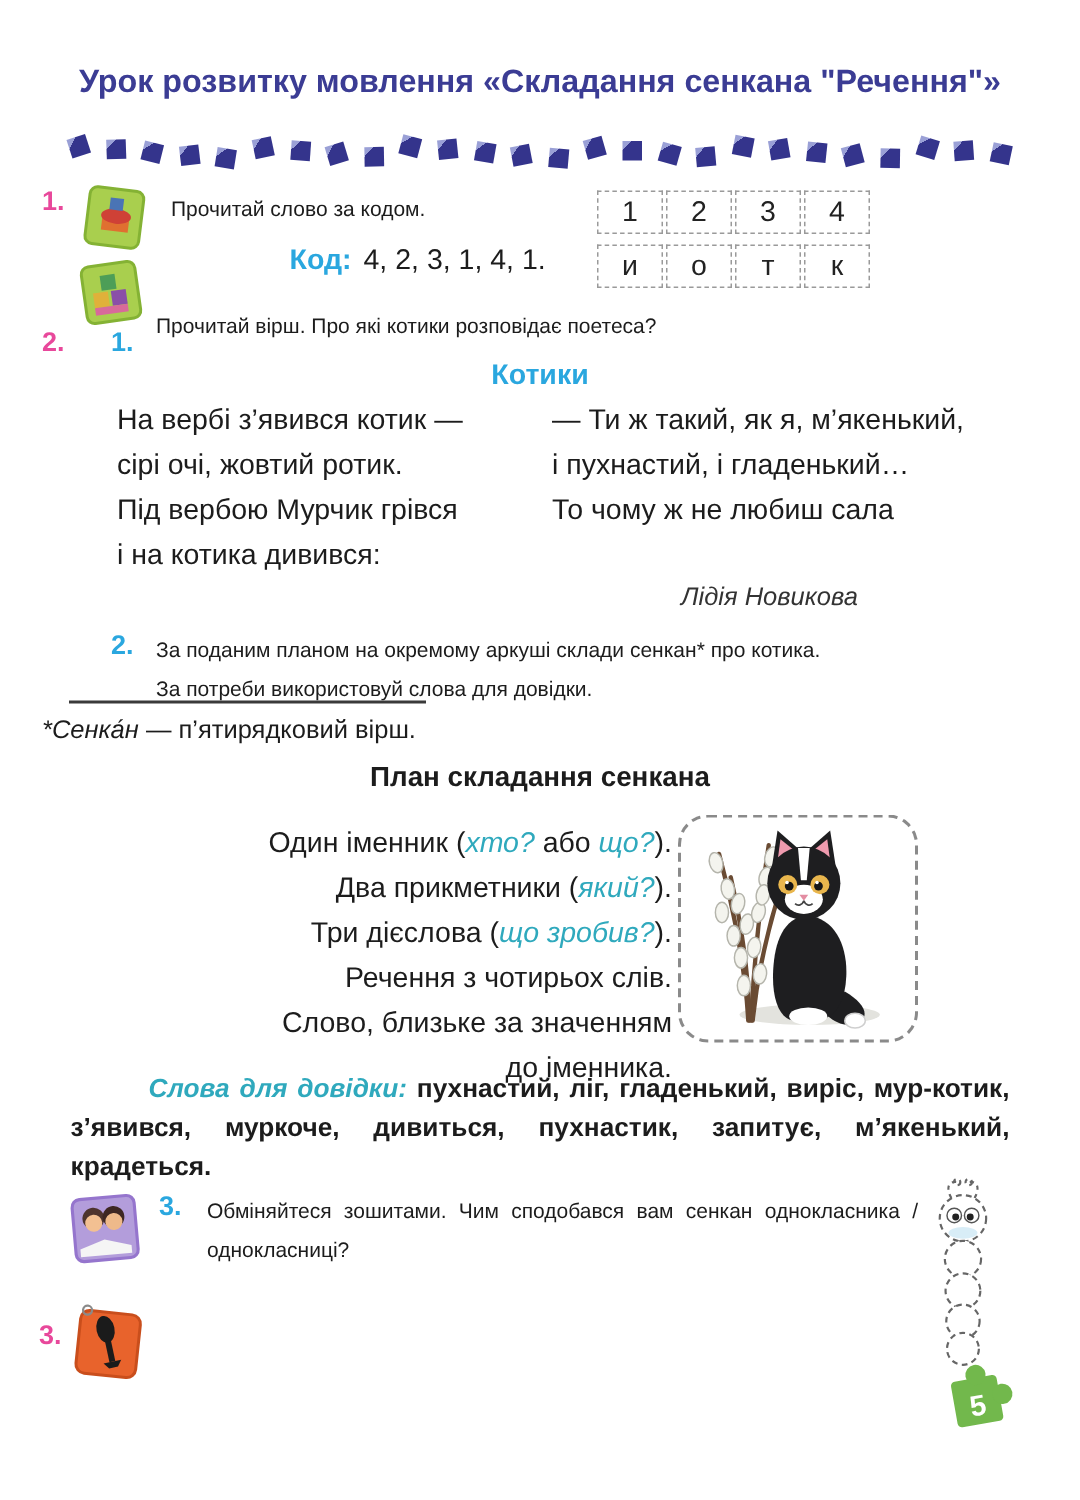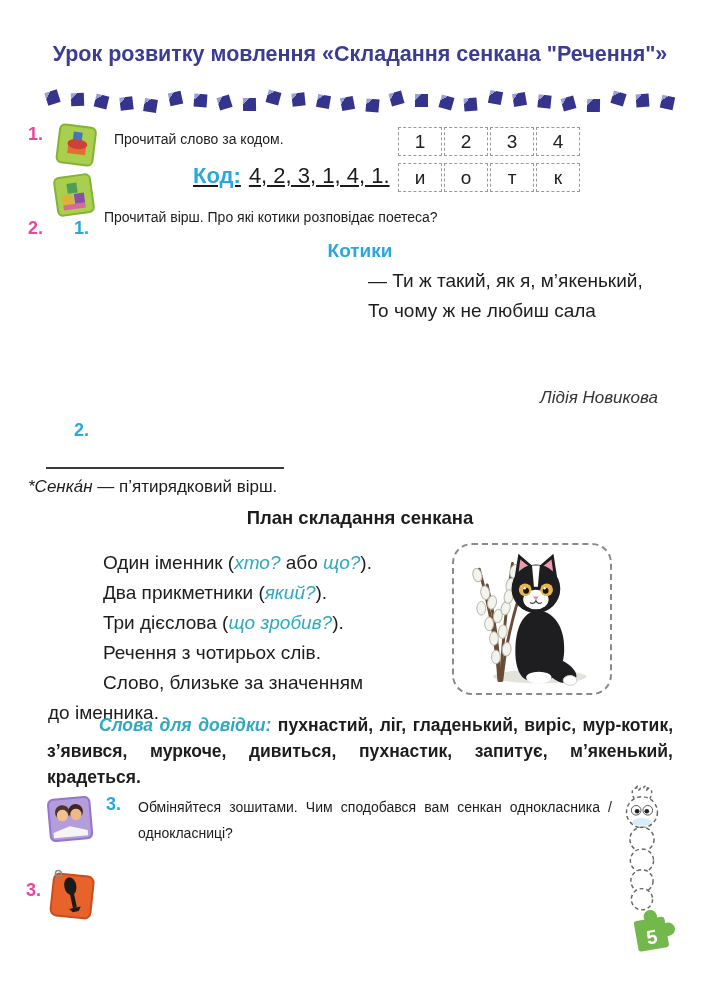--- a/index.html
+++ b/index.html
@@ -15,42 +15,42 @@
   .squares{top:88px;left:46px;width:628px;height:26px;display:flex;
     justify-content:space-between;align-items:center;}
   .cube{width:13px;height:13px;display:inline-block;
     background:linear-gradient(135deg,#9aa0d6 0 24%,#34348c 24%);}
   
   .num{font-size:18px;font-weight:bold;}
   .num-pink{color:#e8489b;}
   .num-blue{color:#2aa7df;}
   .body-txt{font-size:14px;line-height:26px;}
   
-  .code-line{font-size:22px;text-decoration:underline;}
+  .code-line{font-size:19px;}
   .code-label{font-weight:bold;color:#2aa7df;margin-right:8px;}
   .code-table{top:127px;left:398px;}
   .code-row{display:flex;gap:2px;margin-bottom:7px;}
   .cell{width:42px;height:27px;border:1.5px dashed #9a9a9a;
     display:flex;align-items:center;justify-content:center;
     font-size:19px;color:#222;}
   
   .poem-title{top:240px;left:0;width:720px;text-align:center;
     font-size:19px;font-weight:bold;color:#2aa7df;}
   .poem-col{font-size:19px;line-height:30px;}
-  .poem-author{top:388px;left:368px;width:290px;text-align:right;
+  .poem-author{top:388px;left:368px;width:290px;text-align:center;
     font-style:italic;font-size:17px;color:#333;}
   
   .rule{top:467px;left:46px;width:238px;border-top:2px solid #3a3a3a;}
   .footnote{top:477px;left:28px;font-size:17px;}
   .fn-term{font-style:italic;}
   
   .plan-heading{top:507px;left:10px;width:700px;text-align:center;
     font-size:18.5px;font-weight:bold;}
   .plan{top:548px;left:48px;width:400px;font-size:19px;line-height:30px;}
-  .plan-line{padding-left:55px;}
+  .plan-line{padding-left:55px;text-align:right;}
   .plan-line.flush{padding-left:0;}
   .q{color:#2fa9bd;font-style:italic;}
   
   .cat-box{top:543px;left:452px;width:160px;height:152px;
     border:2px dashed #8a8a8a;border-radius:20px;box-sizing:border-box;}
   
   .hint{top:712px;left:47px;width:626px;margin:0;font-size:17.5px;
     line-height:26px;text-align:justify;text-indent:52px;font-weight:bold;}
   .hint-label{color:#2fa9bd;font-style:italic;}
   
@@ -128,27 +128,38 @@
       <div class="cell">т</div>
       <div class="cell">к</div>
     </div>
   </div>
 
   <div class="abs num num-pink" style="top:218px;left:28px;">2.</div>
   <div class="abs num num-blue" style="top:218px;left:74px;">1.</div>
   <div class="abs body-txt" style="top:204px;left:104px;">Прочитай вірш. Про які котики розповідає поетеса?</div>
 
   <div class="abs poem-title">Котики</div>
+  <div class="abs poem-col" style="top:266px;left:78px;">
+    <div>На вербі з’явився котик —</div>
+    <div>сірі очі, жовтий ротик.</div>
+    <div>Під вербою Мурчик грівся</div>
+    <div>і на котика дивився:</div>
+  </div>
   <div class="abs poem-col" style="top:266px;left:368px;">
     <div>— Ти ж такий, як я, м’якенький,</div>
+    <div>і пухнастий, і гладенький…</div>
     <div>То чому ж не любиш сала</div>
   </div>
   <div class="abs poem-author">Лідія Новикова</div>
 
   <div class="abs num num-blue" style="top:420px;left:74px;">2.</div>
+  <div class="abs body-txt" style="top:420px;left:104px;width:570px;">
+    <span>За поданим планом на окремому аркуші склади сенкан* про котика.</span><br>
+    <span>За потреби використовуй слова для довідки.</span>
+  </div>
 
   <div class="abs rule"></div>
   <div class="abs footnote">
     <span class="fn-term">*Сенка́н</span><span> — п’ятирядковий вірш.</span>
   </div>
 
   <div class="abs plan-heading">План складання сенкана</div>
   <div class="abs plan">
     <div class="plan-line">
       <span>Один іменник (</span><span class="q">хто?</span><span> або </span><span class="q">що?</span><span>).</span>

